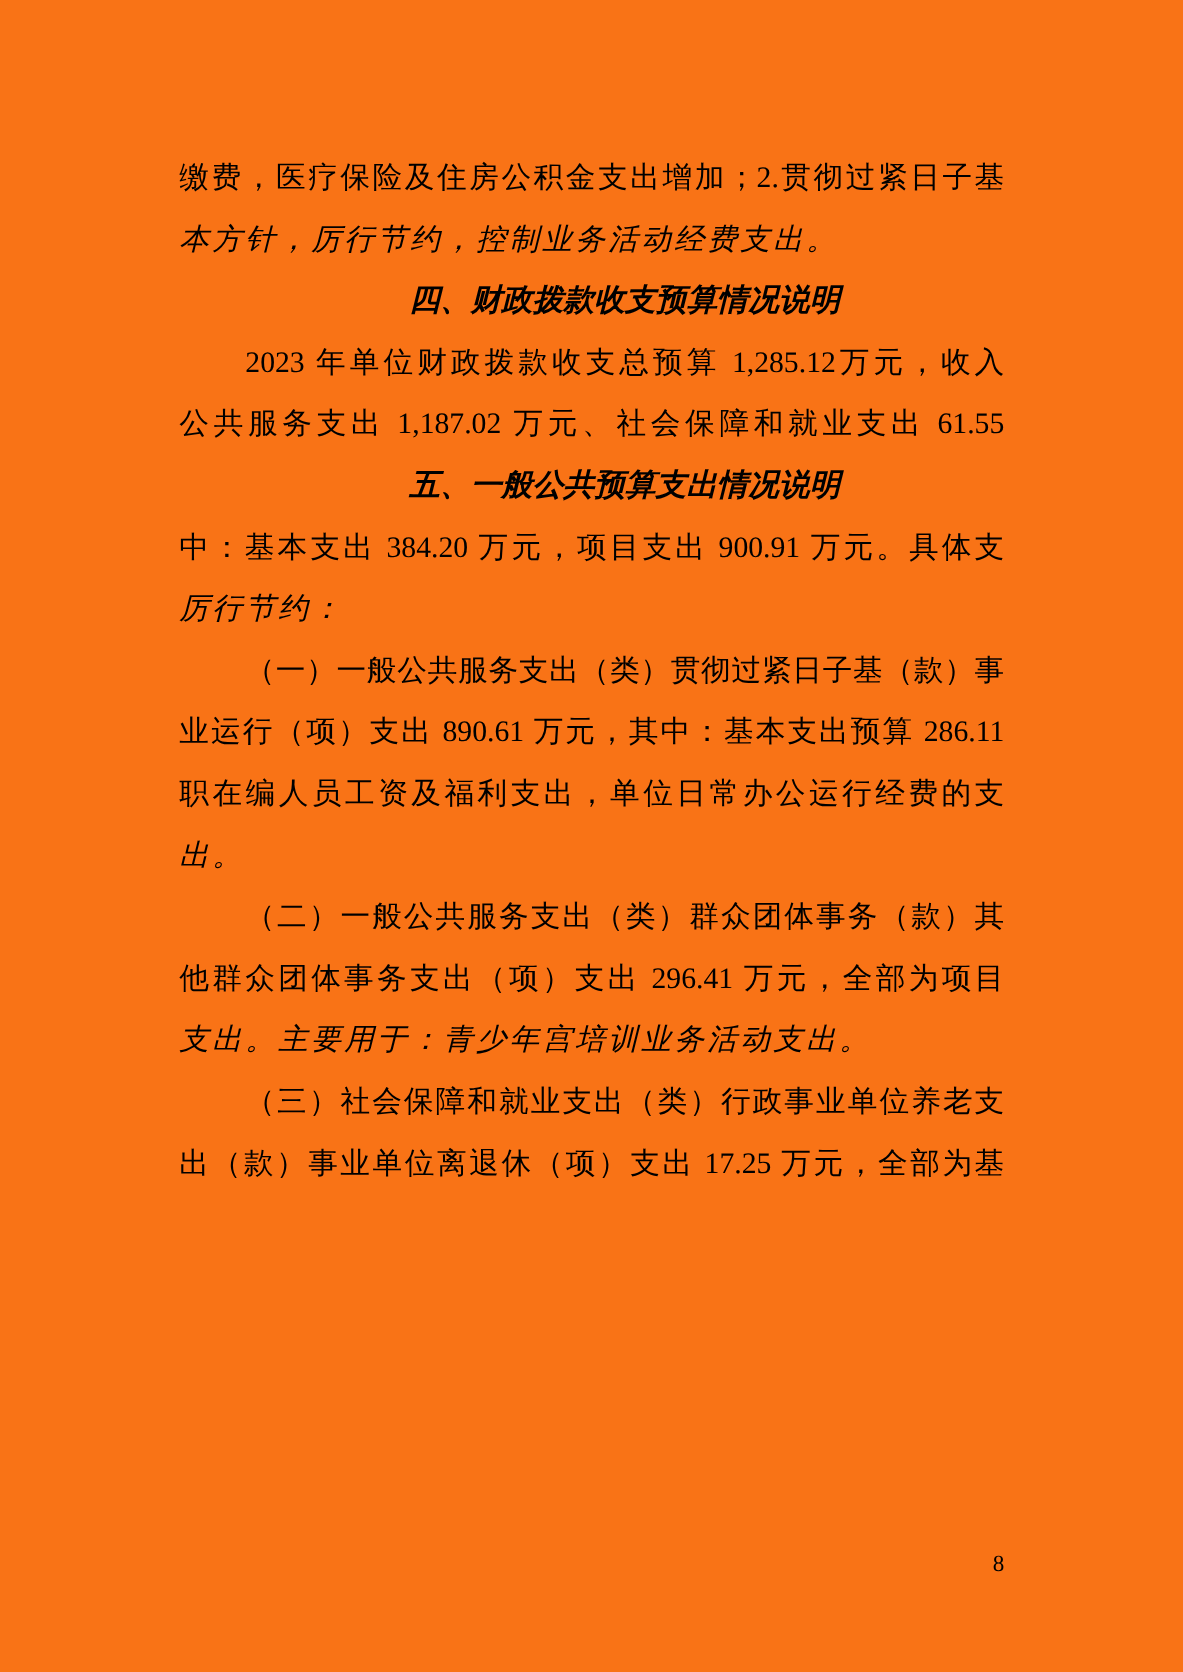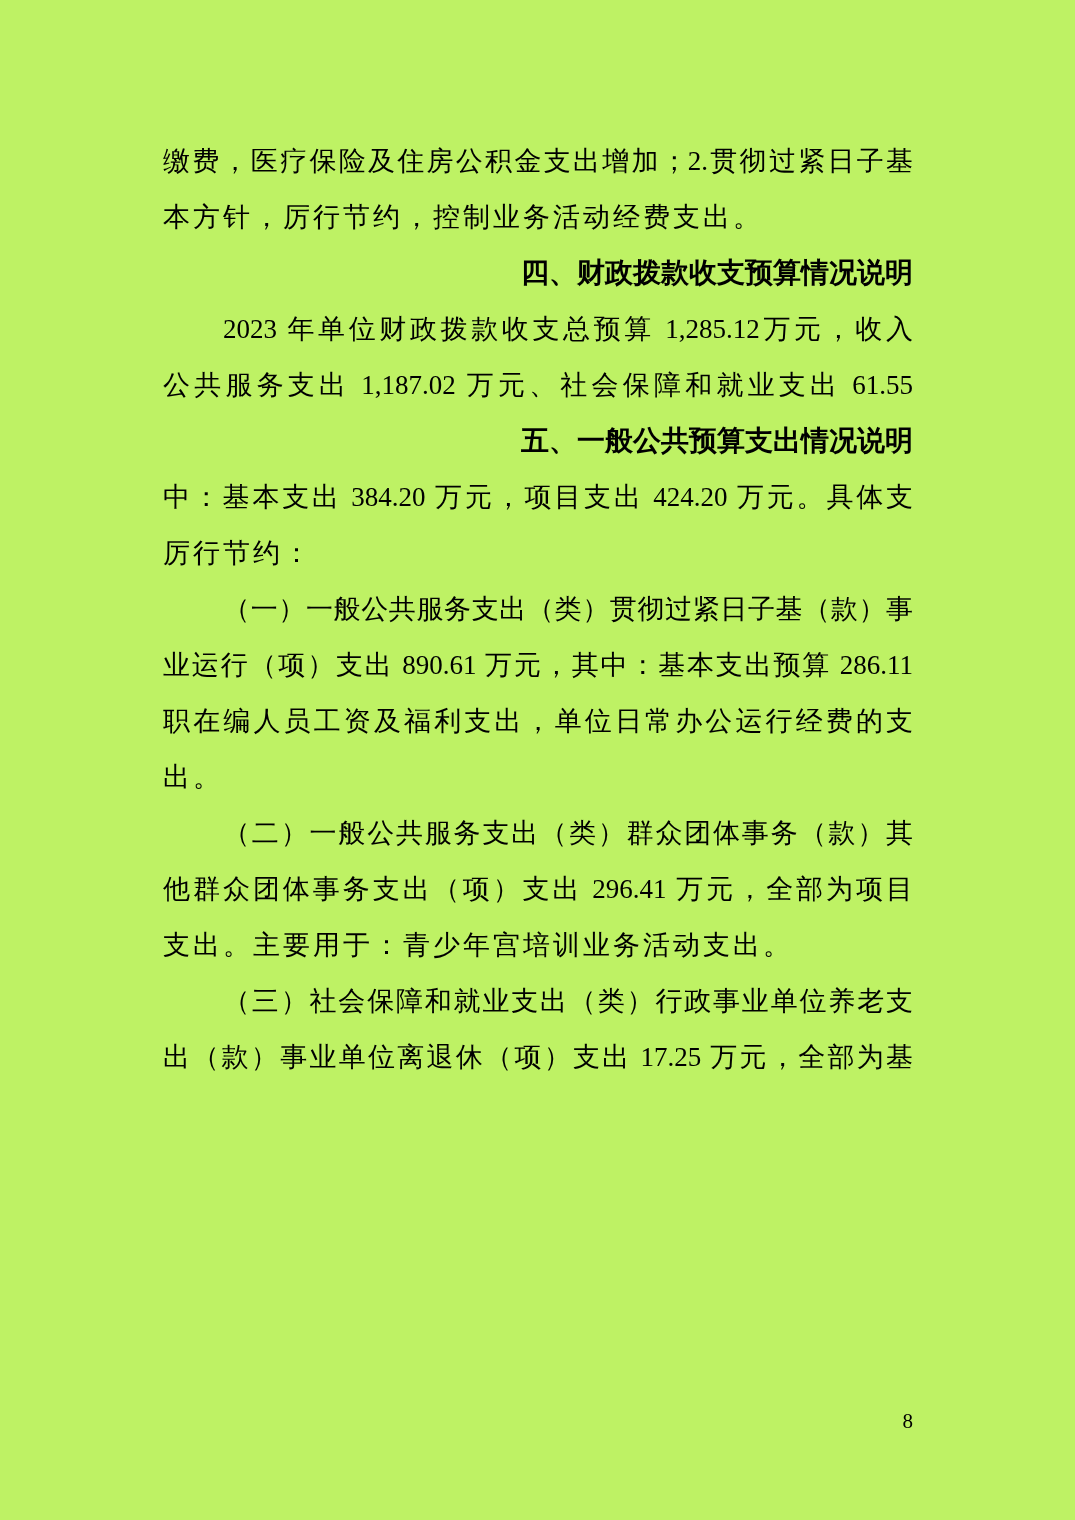--- a/index.html
+++ b/index.html
@@ -4,55 +4,56 @@
 <style>
   html, body {
     margin: 0;
     padding: 0;
     background: #ffffff;
   }
   .page {
     position: relative;
     width: 1075px;
     height: 1520px;
-    background: #bef264;
+    background: #f97316;
     color: #000000;
     overflow: hidden;
     font-family: "Liberation Serif", "DejaVu Serif", serif;
   }
   .content {
     position: absolute;
     left: 163px;
     top: 133px;
     width: 750px;
   }
   .line {
     height: 56px;
     line-height: 56px;
     font-size: 27px;
     white-space: normal;
   }
   .line.plain {
     letter-spacing: 3px;
     text-align: left;
+    font-style: italic;
   }
   .line.j {
     text-align: justify;
     text-align-last: justify;
     letter-spacing: 0;
   }
   .line.indent {
     text-indent: 60px;
   }
   .line.heading {
     font-family: "Liberation Sans", "DejaVu Sans", sans-serif;
     font-weight: 700;
     font-size: 28px;
     letter-spacing: 0;
-    text-align: right;
+    text-align: center;
   }
   .footer {
     position: absolute;
     left: 163px;
     top: 1406px;
     width: 750px;
     height: 30px;
     line-height: 30px;
     text-align: right;
   }
@@ -66,21 +67,21 @@
 <body>
 
 <div class="page">
   <main class="content">
       <div class="line body j">缴费，医疗保险及住房公积金支出增加；2.贯彻过紧日子基</div>
       <div class="line body plain">本方针，厉行节约，控制业务活动经费支出。</div>
       <div class="line heading plain indent">四、财政拨款收支预算情况说明</div>
       <div class="line body j indent">2023 年单位财政拨款收支总预算 1,285.12万元，收入</div>
       <div class="line body j">公共服务支出 1,187.02 万元、社会保障和就业支出 61.55</div>
       <div class="line heading plain indent">五、一般公共预算支出情况说明</div>
-      <div class="line body j">中：基本支出 384.20 万元，项目支出 424.20 万元。具体支</div>
+      <div class="line body j">中：基本支出 384.20 万元，项目支出 900.91 万元。具体支</div>
       <div class="line body plain">厉行节约：</div>
       <div class="line body j indent">（一）一般公共服务支出（类）贯彻过紧日子基（款）事</div>
       <div class="line body j">业运行（项）支出 890.61 万元，其中：基本支出预算 286.11</div>
       <div class="line body j">职在编人员工资及福利支出，单位日常办公运行经费的支</div>
       <div class="line body plain">出。</div>
       <div class="line body j indent">（二）一般公共服务支出（类）群众团体事务（款）其</div>
       <div class="line body j">他群众团体事务支出（项）支出 296.41 万元，全部为项目</div>
       <div class="line body plain">支出。主要用于：青少年宫培训业务活动支出。</div>
       <div class="line body j indent">（三）社会保障和就业支出（类）行政事业单位养老支</div>
       <div class="line body j">出（款）事业单位离退休（项）支出 17.25 万元，全部为基</div>

